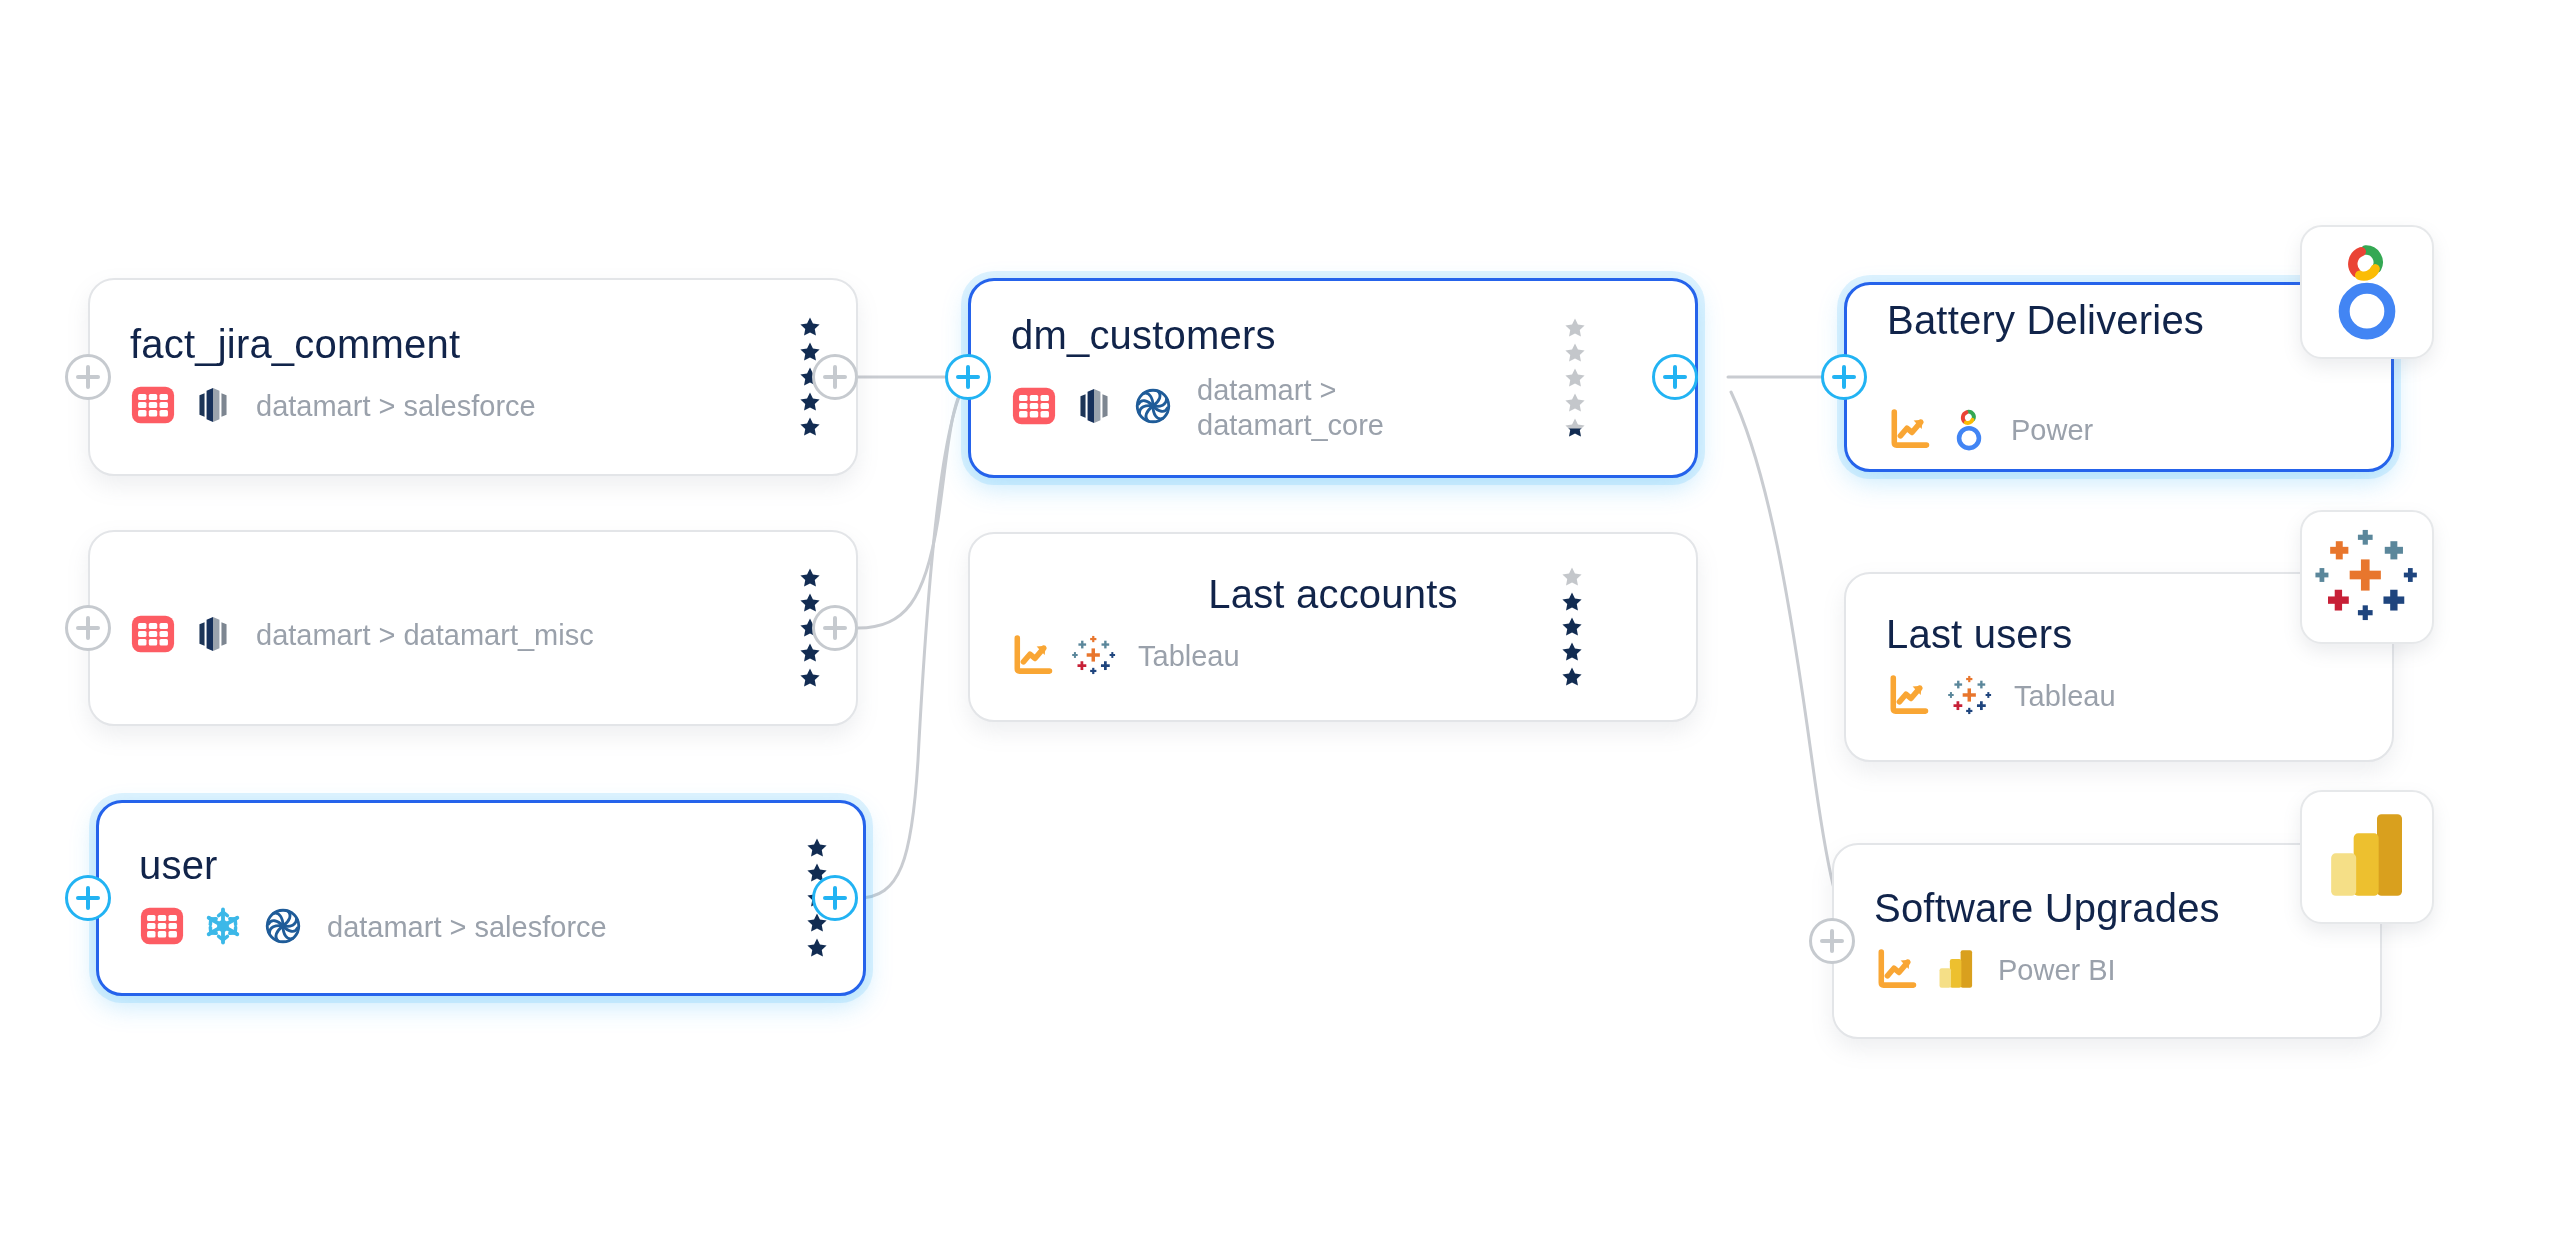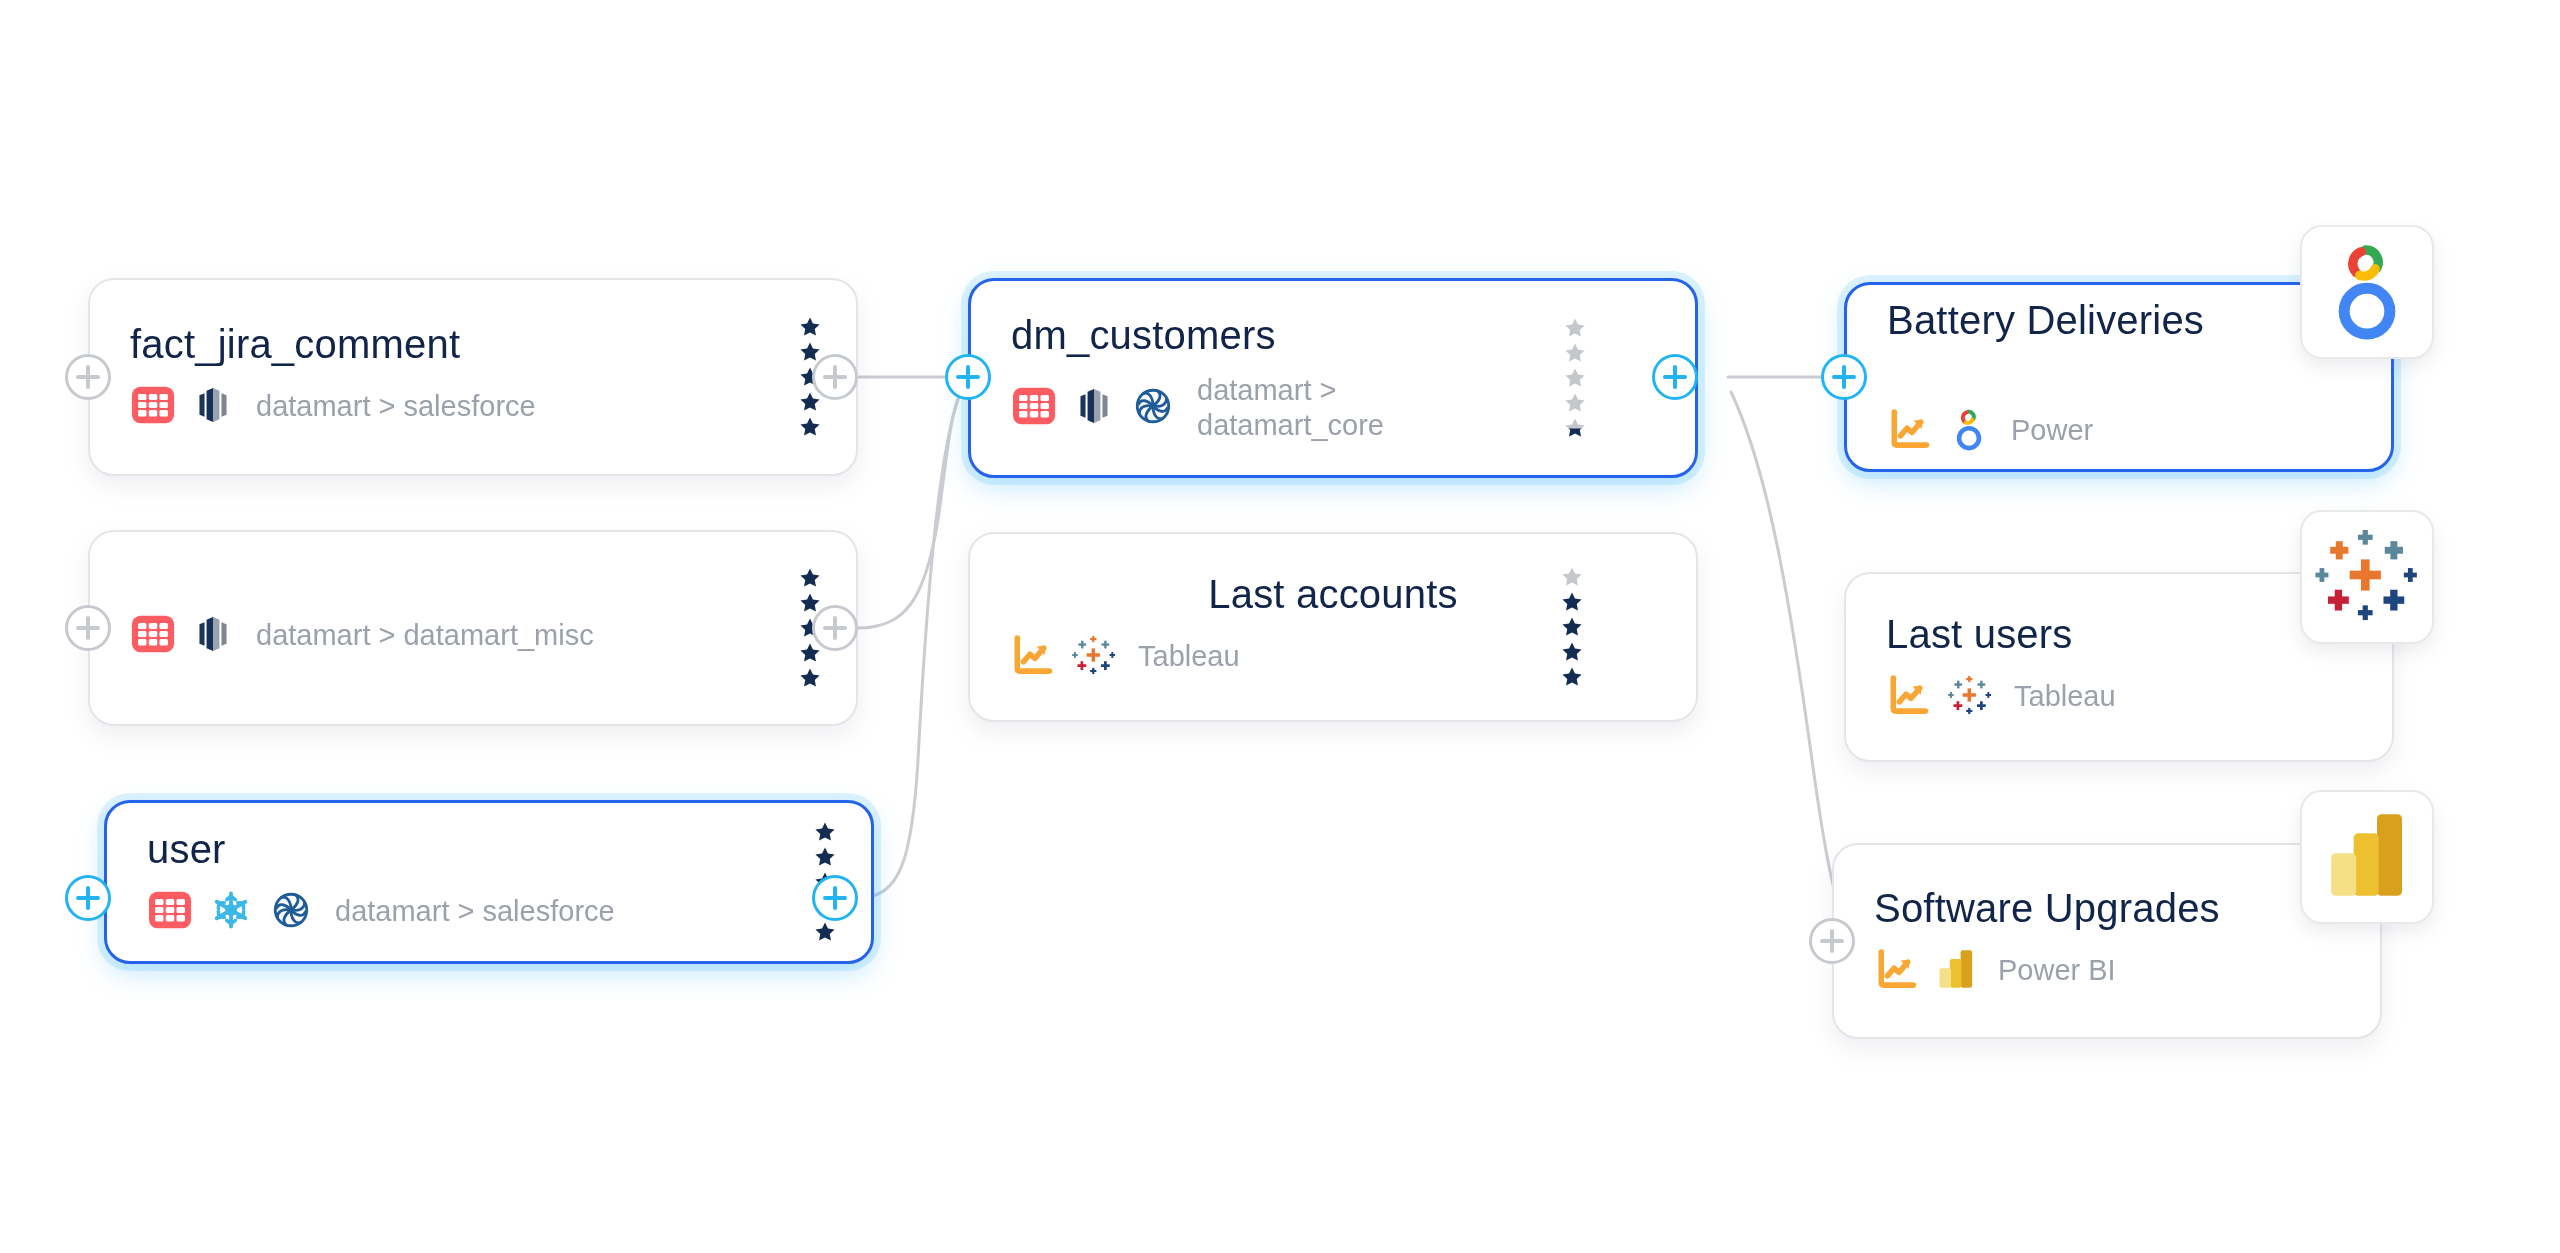--- a/index.html
+++ b/index.html
@@ -241,21 +241,21 @@
   </div>
   <div class="handle" style="left:65px; top:605px;">
     <span class="plus-h"></span>
     <span class="plus-v"></span>
   </div>
   <div class="handle" style="left:812px; top:605px;">
     <span class="plus-h"></span>
     <span class="plus-v"></span>
   </div>
 
-  <div class="node selected" style="left:104px; top:800px; width:770px; height:164px;">
+  <div class="node selected" style="left:96px; top:800px; width:770px; height:196px;">
     <div class="node-title">user</div>
     <div class="node-meta">
       <span class="icon">
         <svg width="46" height="46" viewBox="0 0 24 24">
           <rect x="1" y="2.5" width="22" height="19" rx="4.5" fill="#fd5c63"></rect>
           <g fill="#ffffff">
             <rect x="4.2" y="6.2" width="4.4" height="3.2" rx="0.8"></rect>
             <rect x="9.8" y="6.2" width="4.4" height="3.2" rx="0.8"></rect>
             <rect x="15.4" y="6.2" width="4.4" height="3.2" rx="0.8"></rect>
             <rect x="4.2" y="10.4" width="4.4" height="3.2" rx="0.8"></rect>

